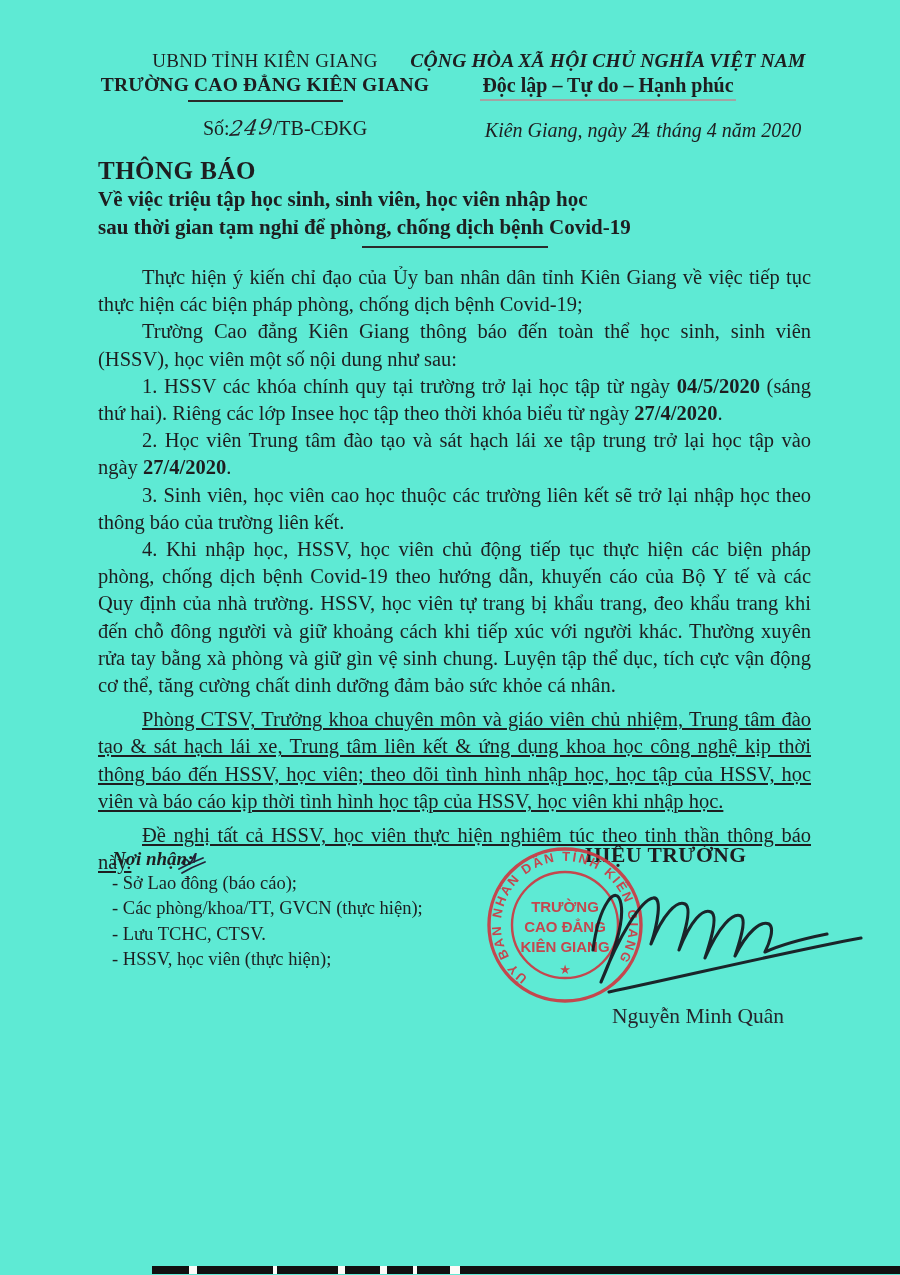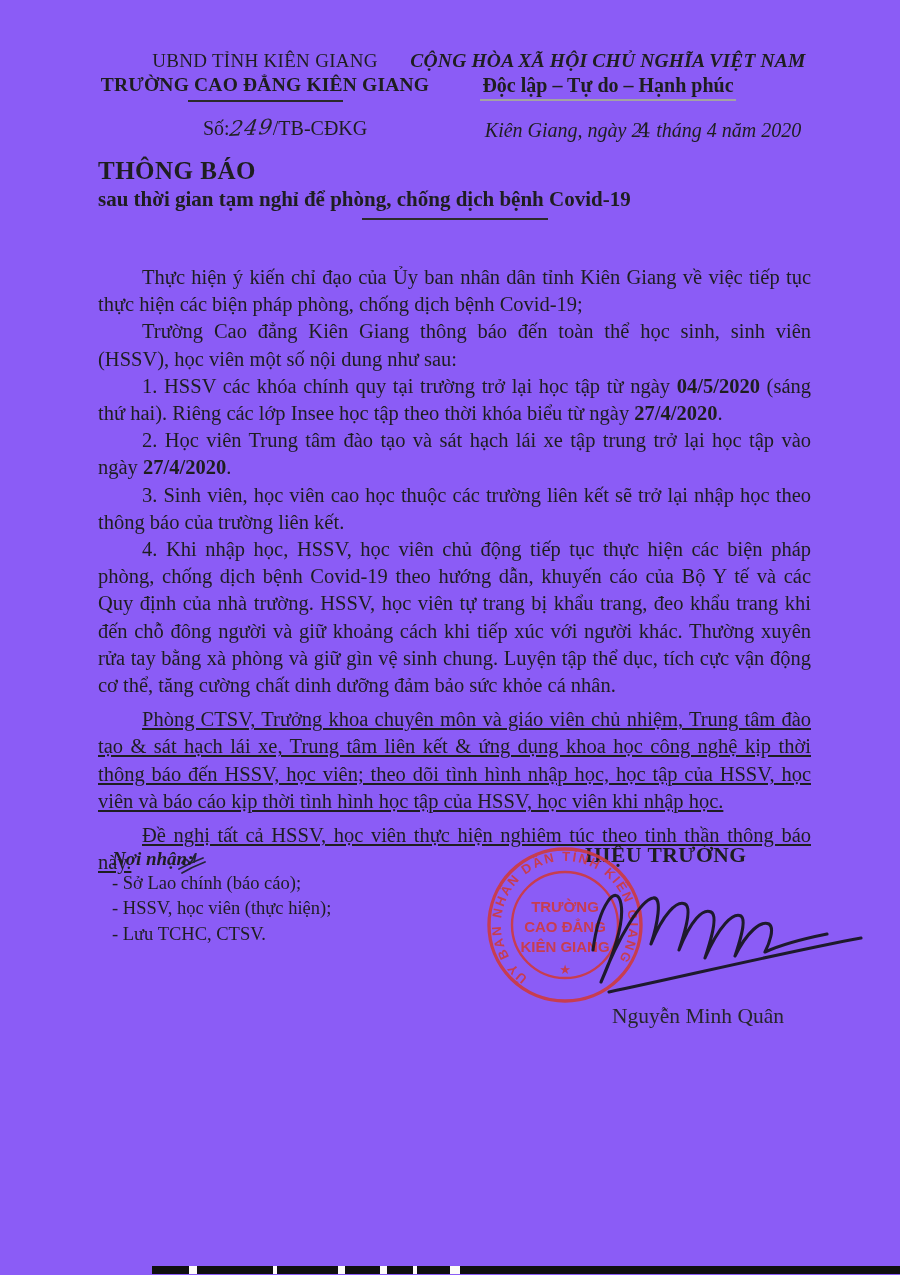--- a/index.html
+++ b/index.html
@@ -1,18 +1,18 @@
 <!DOCTYPE html>
 <html><head>
 <meta charset="utf-8">
 <style>
   html,body{margin:0;padding:0;background:#e8e8e6;}
   .page{
     position:relative;width:900px;height:1275px;margin:0 auto;
-    background:#8b5cf6;overflow:hidden;color:#1e1e20;
+    background:#5eead4;overflow:hidden;color:#1e1e20;
     font-family:"Liberation Serif","DejaVu Serif",serif;
   }
   
   .hdr-left{position:absolute;left:100px;top:50px;width:330px;text-align:center;}
   .hdr-left .l1{font-size:19px;letter-spacing:.3px;}
   .hdr-left .l2{font-size:19.5px;font-weight:bold;margin-top:2px;letter-spacing:.2px;}
   .rule-left{width:155px;height:2px;background:#2a2a2a;margin:4px auto 0;}
   .hdr-right{position:absolute;left:408px;top:50px;width:400px;text-align:center;}
   .hdr-right .l1{font-size:19.5px;font-weight:bold;letter-spacing:.2px;font-style:italic;}
   .hdr-right .l2{display:inline-block;font-size:20px;font-weight:bold;
@@ -69,20 +69,21 @@
     <div class="l1">CỘNG HÒA XÃ HỘI CHỦ NGHĨA VIỆT NAM</div>
     <div><span class="l2">Độc lập – Tự do – Hạnh phúc</span></div>
   </div>
 
   <div class="doc-no"><span>Số:</span><span class="hw">249</span><span>/TB-CĐKG</span></div>
 
   <div class="date-line"><span>Kiên Giang, ngày 2</span><span class="hw-day">4</span><span> tháng 4 năm 2020</span></div>
 
   <div class="title-block">
     <div class="title-main">THÔNG BÁO</div>
+    <div class="title-sub">Về việc triệu tập học sinh, sinh viên, học viên nhập học</div>
     <div class="title-sub">sau thời gian tạm nghỉ để phòng, chống dịch bệnh Covid-19</div>
     <div class="title-rule"></div>
   </div>
 
   <div class="body">
     <p>Thực hiện ý kiến chỉ đạo của Ủy ban nhân dân tỉnh Kiên Giang về việc tiếp tục thực hiện các biện pháp phòng, chống dịch bệnh Covid-19;</p>
     <p>Trường Cao đẳng Kiên Giang thông báo đến toàn thể học sinh, sinh viên (HSSV), học viên một số nội dung như sau:</p>
     <p><span>1. HSSV các khóa chính quy tại trường trở lại học tập từ ngày </span><span class="b">04/5/2020</span><span> (sáng thứ hai). Riêng các lớp Insee học tập theo thời khóa biểu từ ngày </span><span class="b">27/4/2020</span><span>.</span></p>
     <p><span>2. Học viên Trung tâm đào tạo và sát hạch lái xe tập trung trở lại học tập vào ngày </span><span class="b">27/4/2020</span><span>.</span></p>
     <p>3. Sinh viên, học viên cao học thuộc các trường liên kết sẽ trở lại nhập học theo thông báo của trường liên kết.</p>
@@ -92,23 +93,24 @@
             <g stroke="#23233a" stroke-width="1.8" fill="none" stroke-linecap="round">
               <path d="M5,10 q3,-6 6,-2 t5,-3 l3,-5 l-2,9"></path>
               <path d="M2,16 Q13,10 26,5"></path>
               <path d="M5,20 Q15,14 28,9"></path>
             </g>
           </svg></span></p>
   </div>
 
   <div class="noi-nhan">
     <div class="t">Nơi nhận:</div>
-    <div>- Sở Lao chính (báo cáo);</div>
+    <div>- Sở Lao đông (báo cáo);</div>
+    <div>- Các phòng/khoa/TT, GVCN (thực hiện);</div>
+    <div>- Lưu TCHC, CTSV.</div>
     <div>- HSSV, học viên (thực hiện);</div>
-    <div>- Lưu TCHC, CTSV.</div>
   </div>
 
   <div class="role">HIỆU TRƯỞNG</div>
 
   <div class="stamp">
     <svg width="164" height="164" viewBox="0 0 164 164" xmlns="http://www.w3.org/2000/svg">
       <circle cx="82" cy="82" r="76" fill="none" stroke="#cc3b44" stroke-width="3.4"></circle>
       <circle cx="82" cy="82" r="53" fill="none" stroke="#cc3b44" stroke-width="2.4"></circle>
       <path id="ringPath" d="M 50 137.4 A 64 64 0 1 1 114 137.4" fill="none"></path>
       <text font-size="13" font-weight="bold" fill="#cc3b44" letter-spacing="2" font-family="Liberation Sans, sans-serif">

